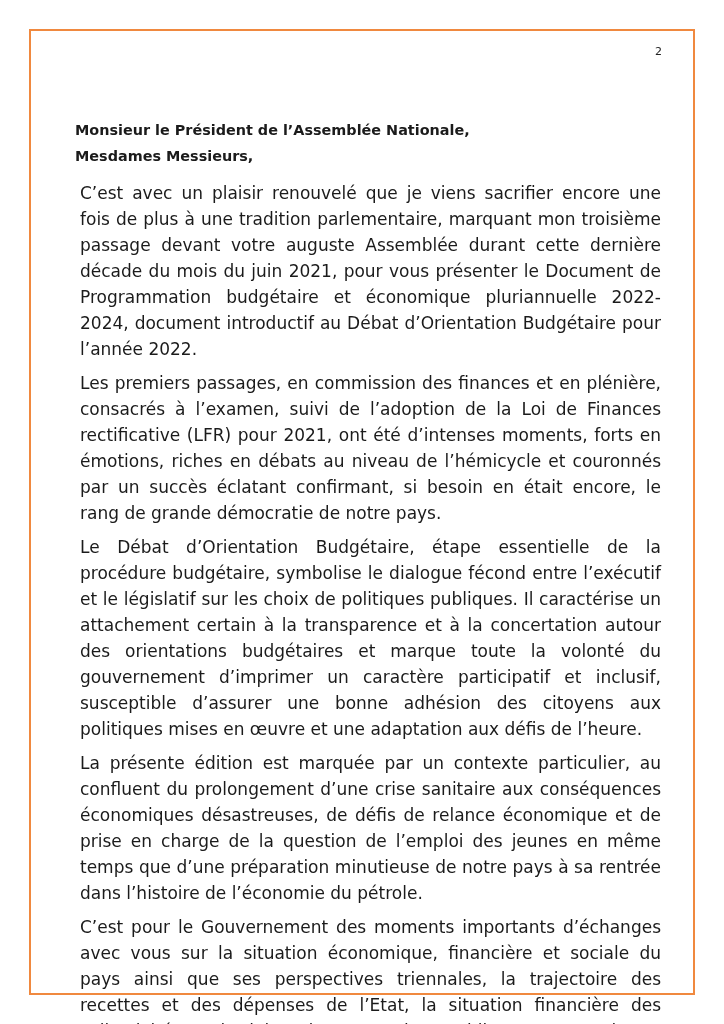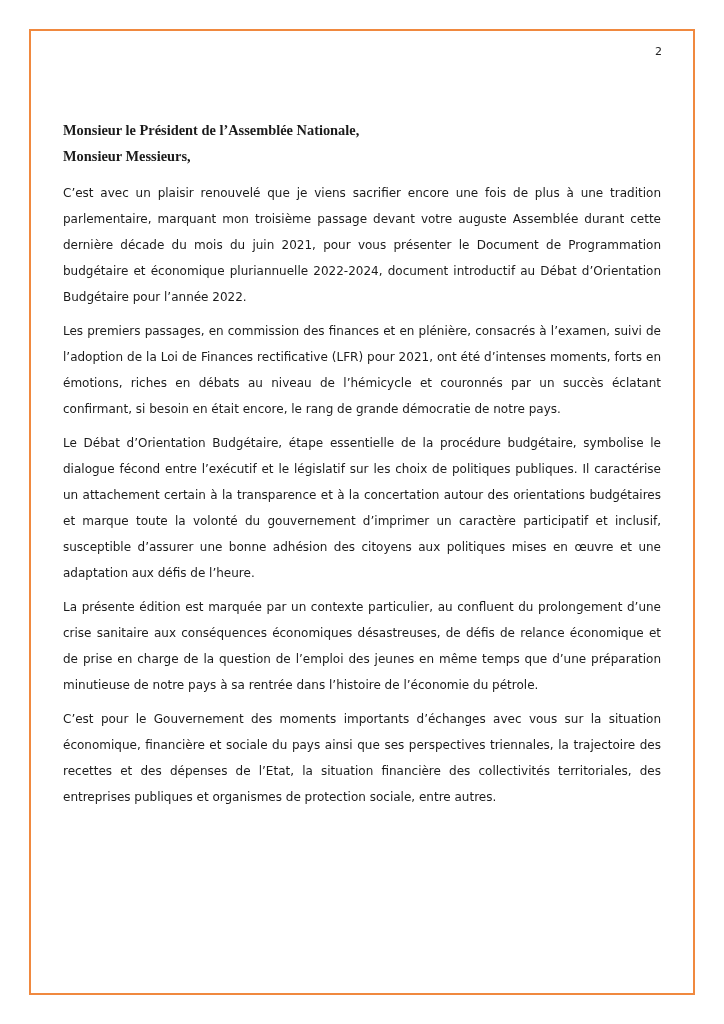--- a/index.html
+++ b/index.html
@@ -32,48 +32,47 @@
       line-height: 16px;
       color: #222;
     }
     .content {
       position: absolute;
       left: 63px;
       top: 117px;
       width: 598px;
     }
     .salutation {
-      margin: 0 0 11px 0;
-      font-family: Liberation Serif, serif;
+      margin: 0 0 11px 12px;
     }
     .salutation-line {
       font-weight: bold;
       font-size: 14.4px;
       line-height: 26px;
       margin: 0;
       white-space: nowrap;
     }
     .paragraph {
-      font-size: 12px;
+      font-size: 17px;
       line-height: 26px;
       text-align: justify;
-      margin: 0 0 8px 0;
+      margin: 0 0 8px 17px;
     }
   </style>
 </head>
 <body>
 
 <div class="page-frame" style="border-color: rgb(240, 137, 63);"></div>
 
 <div class="page-number">2</div>
 
 <div class="content">
   <div class="salutation">
     <p class="salutation-line">Monsieur le Président de l’Assemblée Nationale,</p>
-    <p class="salutation-line">Monsieur Messieurs,</p>
+    <p class="salutation-line">Mesdames Messieurs,</p>
   </div>
 
   <p class="paragraph">C’est avec un plaisir renouvelé que je viens sacrifier encore une fois de plus à une tradition parlementaire, marquant mon troisième passage devant votre auguste Assemblée durant cette dernière décade du mois du juin 2021, pour vous présenter le Document de Programmation budgétaire et économique pluriannuelle 2022-2024, document introductif au Débat d’Orientation Budgétaire pour l’année 2022.</p>
   <p class="paragraph">Les premiers passages, en commission des finances et en plénière, consacrés à l’examen, suivi de l’adoption de la Loi de Finances rectificative (LFR) pour 2021, ont été d’intenses moments, forts en émotions, riches en débats au niveau de l’hémicycle et couronnés par un succès éclatant confirmant, si besoin en était encore, le rang de grande démocratie de notre pays.</p>
   <p class="paragraph">Le Débat d’Orientation Budgétaire, étape essentielle de la procédure budgétaire, symbolise le dialogue fécond entre l’exécutif et le législatif sur les choix de politiques publiques. Il caractérise un attachement certain à la transparence et à la concertation autour des orientations budgétaires et marque toute la volonté du gouvernement d’imprimer un caractère participatif et inclusif, susceptible d’assurer une bonne adhésion des citoyens aux politiques mises en œuvre et une adaptation aux défis de l’heure.</p>
   <p class="paragraph">La présente édition est marquée par un contexte particulier, au confluent du prolongement d’une crise sanitaire aux conséquences économiques désastreuses, de défis de relance économique et de prise en charge de la question de l’emploi des jeunes en même temps que d’une préparation minutieuse de notre pays à sa rentrée dans l’histoire de l’économie du pétrole.</p>
   <p class="paragraph">C’est pour le Gouvernement des moments importants d’échanges avec vous sur la situation économique, financière et sociale du pays ainsi que ses perspectives triennales, la trajectoire des recettes et des dépenses de l’Etat, la situation financière des collectivités territoriales, des entreprises publiques et organismes de protection sociale, entre autres.</p>
 </div>
 
 </body></html>

